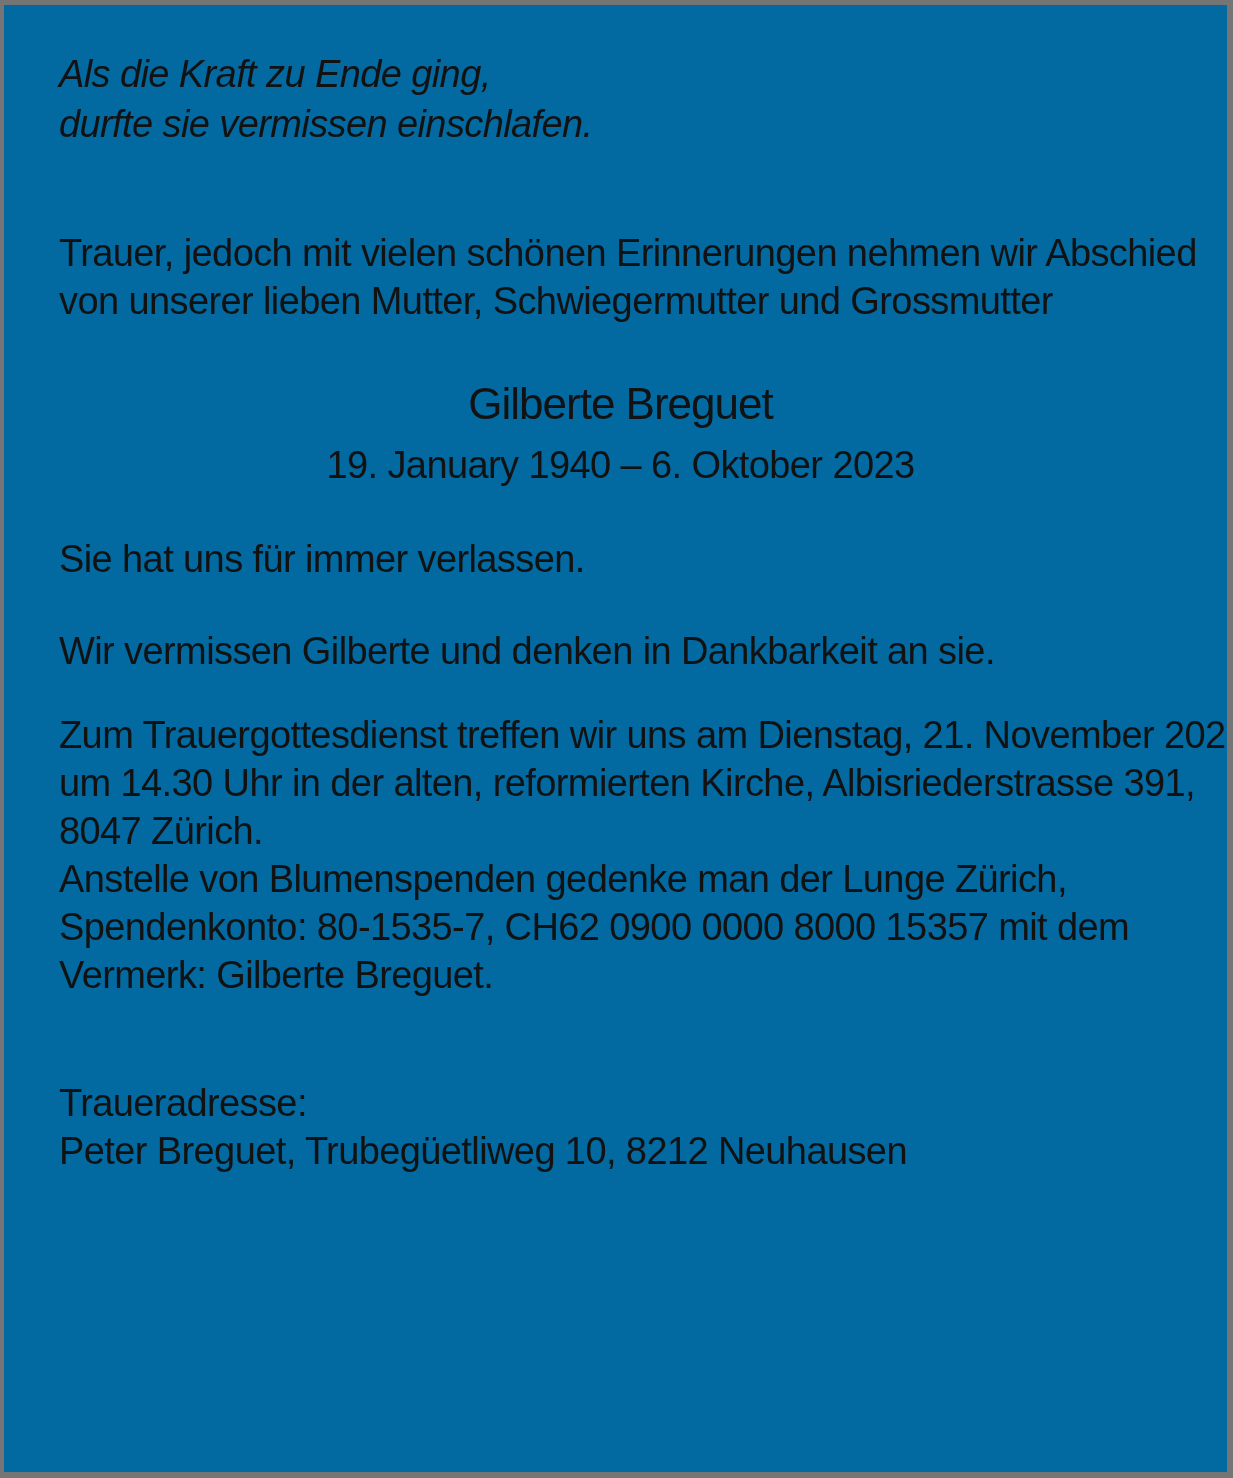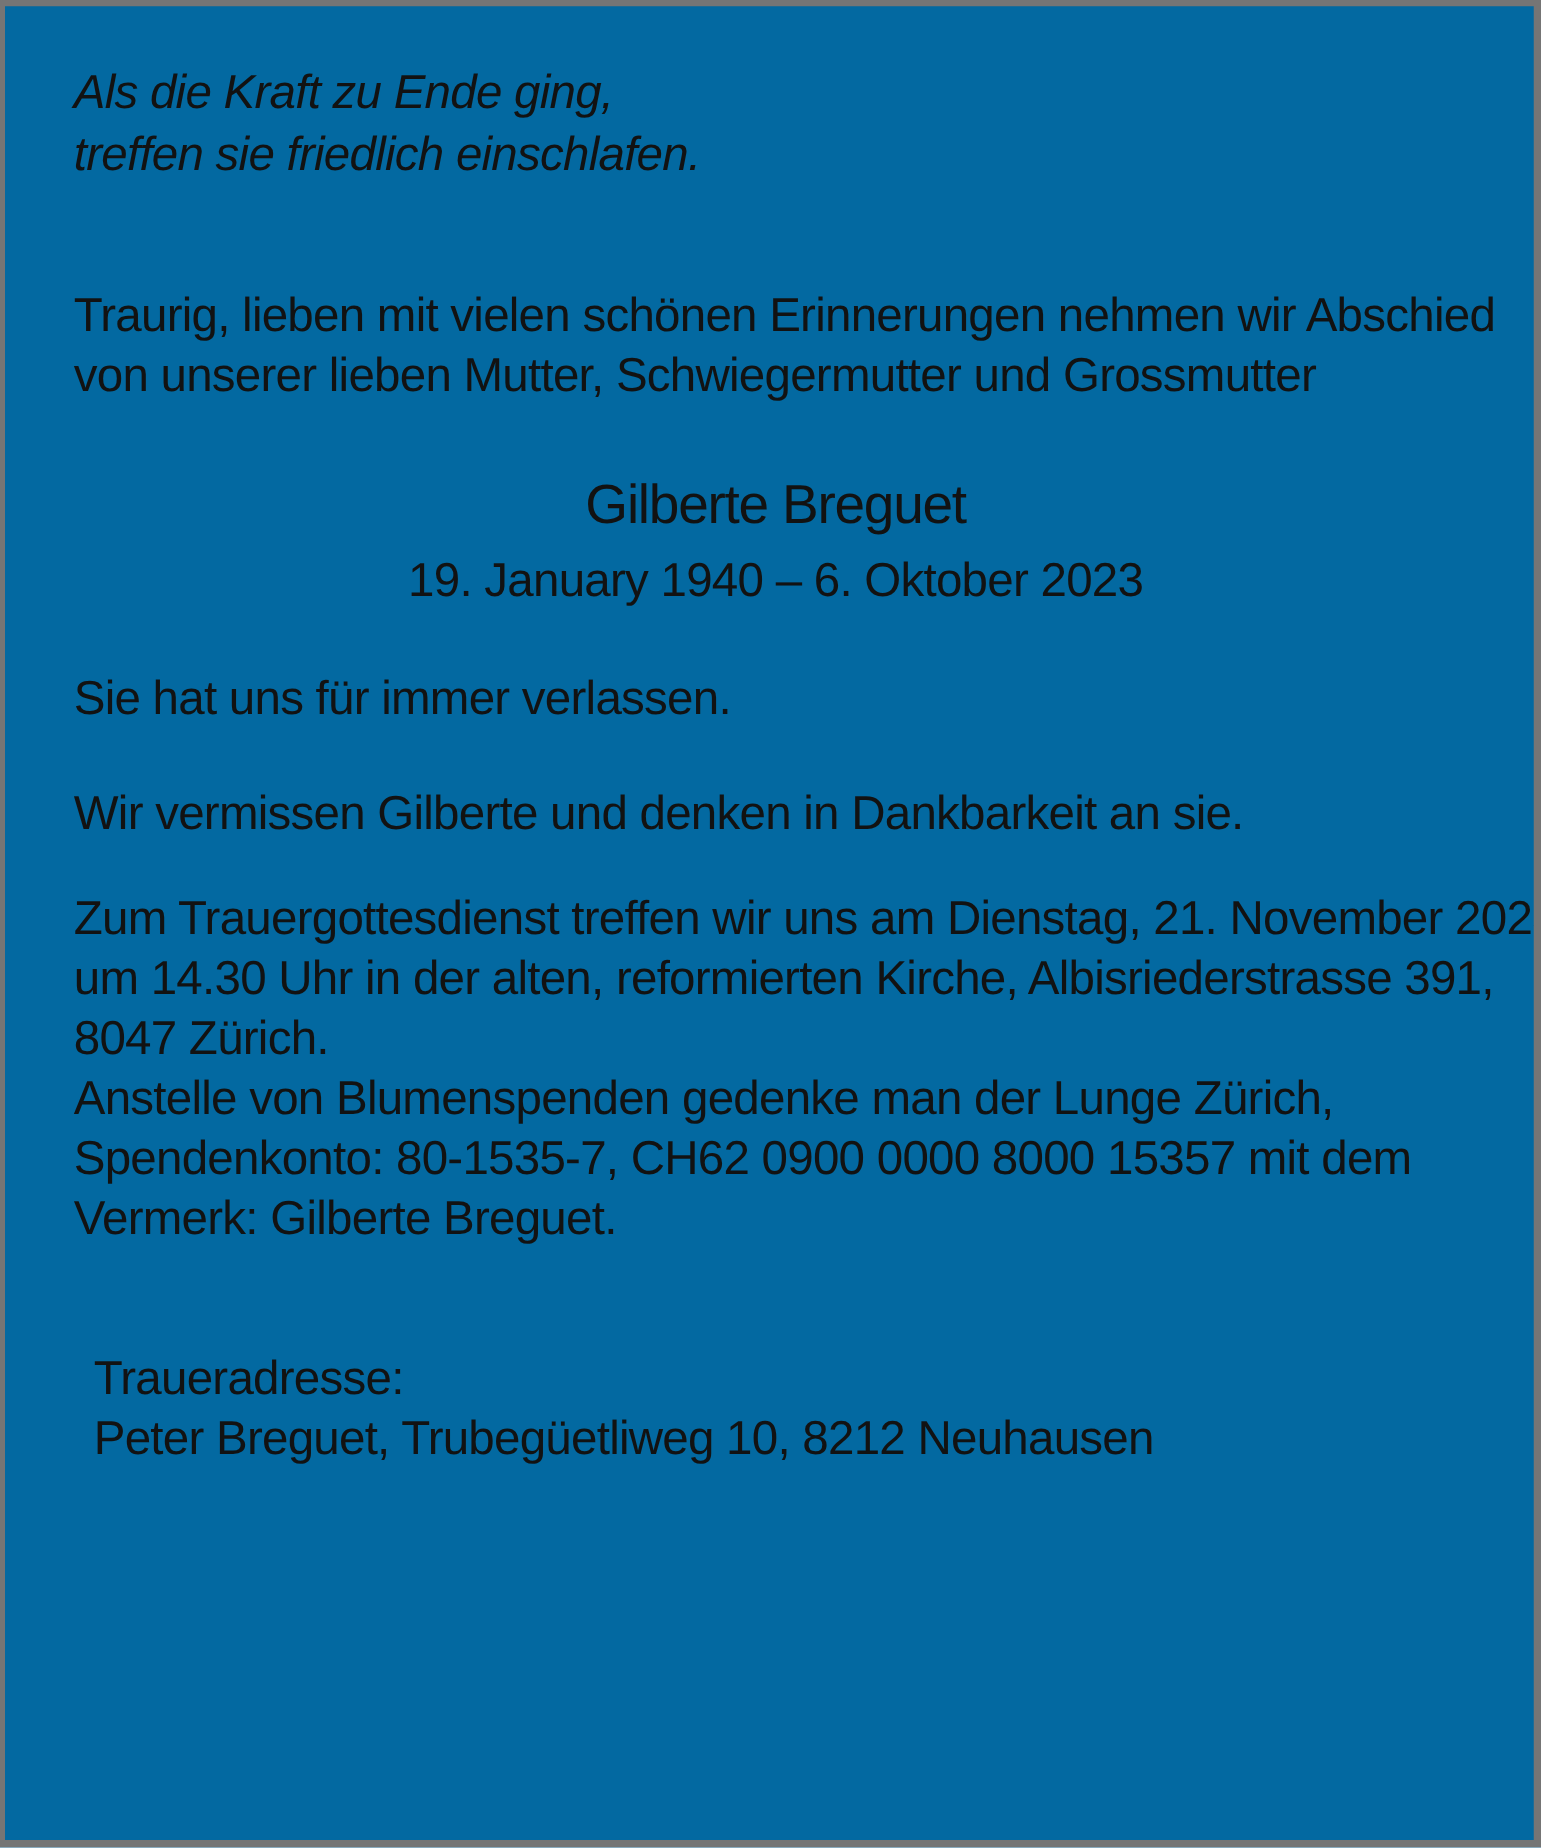--- a/index.html
+++ b/index.html
@@ -57,35 +57,35 @@
   .statement-2 { margin-top: 44px; }
 
   .mourners {
     margin-top: 46px;
     margin-left: 338px;
     line-height: 46px;
   }
 
   .service { margin-top: 36px; }
   .donations { }
-  .address { margin-top: 80px; margin-left: 16px; }
+  .address { margin-top: 80px; }
 </style>
 </head>
 <body>
 
 <div class="page">
   <div class="content">
 
     <div class="epigraph">
       <span class="line">Als die Kraft zu Ende ging,</span>
-      <span class="line">treffen sie friedlich einschlafen.</span>
+      <span class="line">durfte sie vermissen einschlafen.</span>
     </div>
 
     <div class="intro">
-      <span class="line">Traurig, lieben mit vielen schönen Erinnerungen nehmen wir Abschied</span>
+      <span class="line">Trauer, jedoch mit vielen schönen Erinnerungen nehmen wir Abschied</span>
       <span class="line">von unserer lieben Mutter, Schwiegermutter und Grossmutter</span>
     </div>
 
     <div class="name-block">Gilberte Breguet</div>
     <div class="dates-block">19. January 1940 – 6. Oktober 2023</div>
 
     <div class="statement-1">
       <span class="line">Sie hat uns für immer verlassen.</span>
     </div>
 

